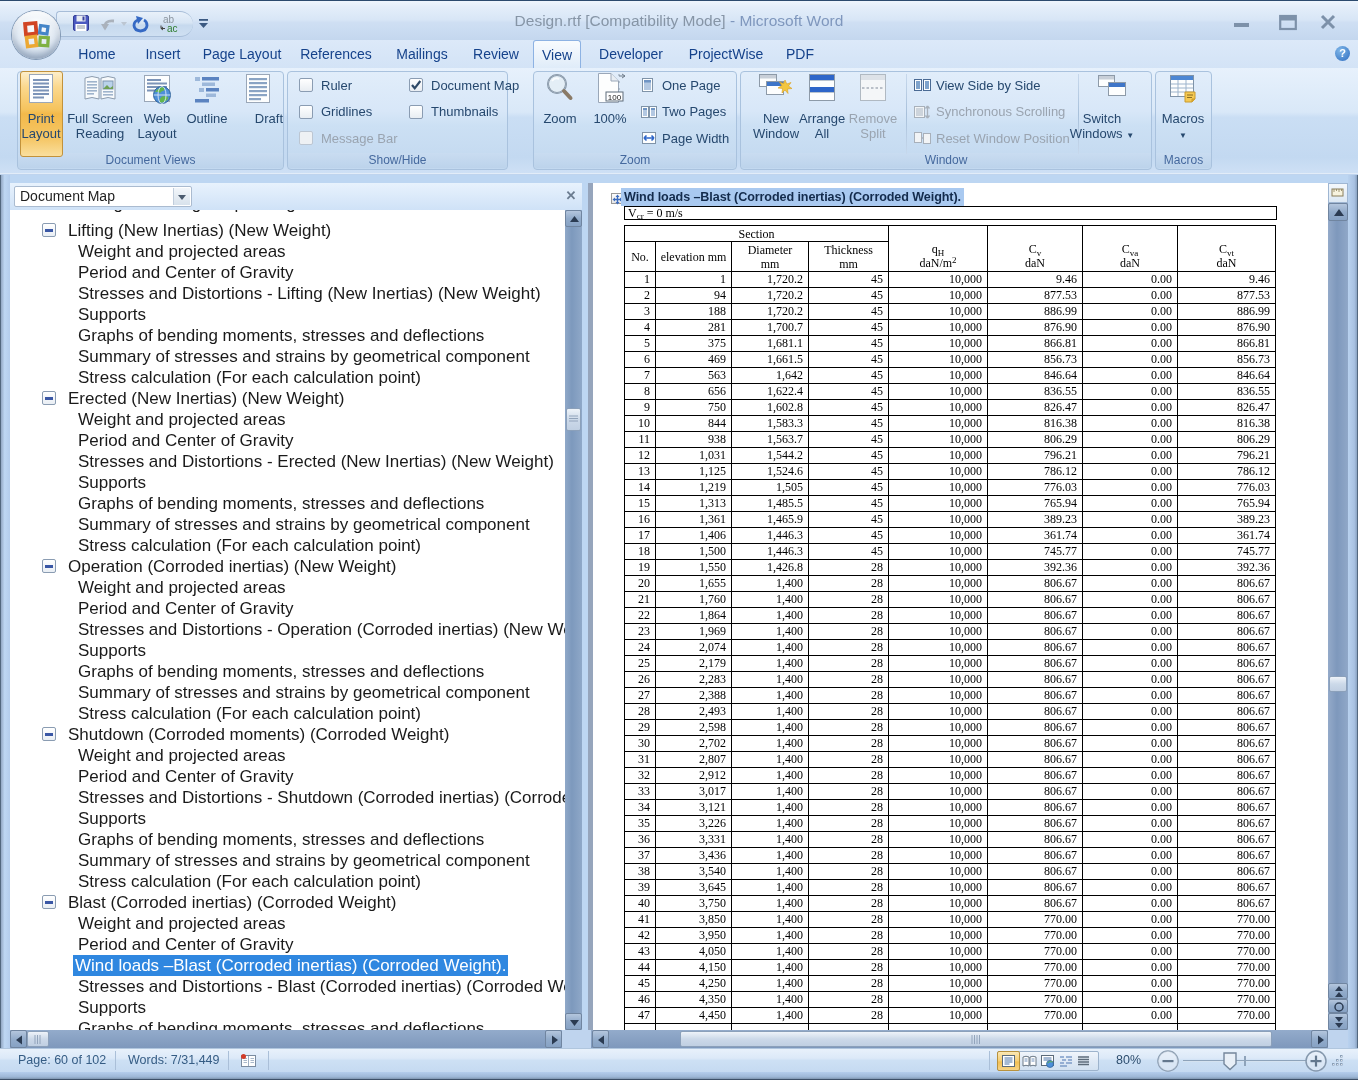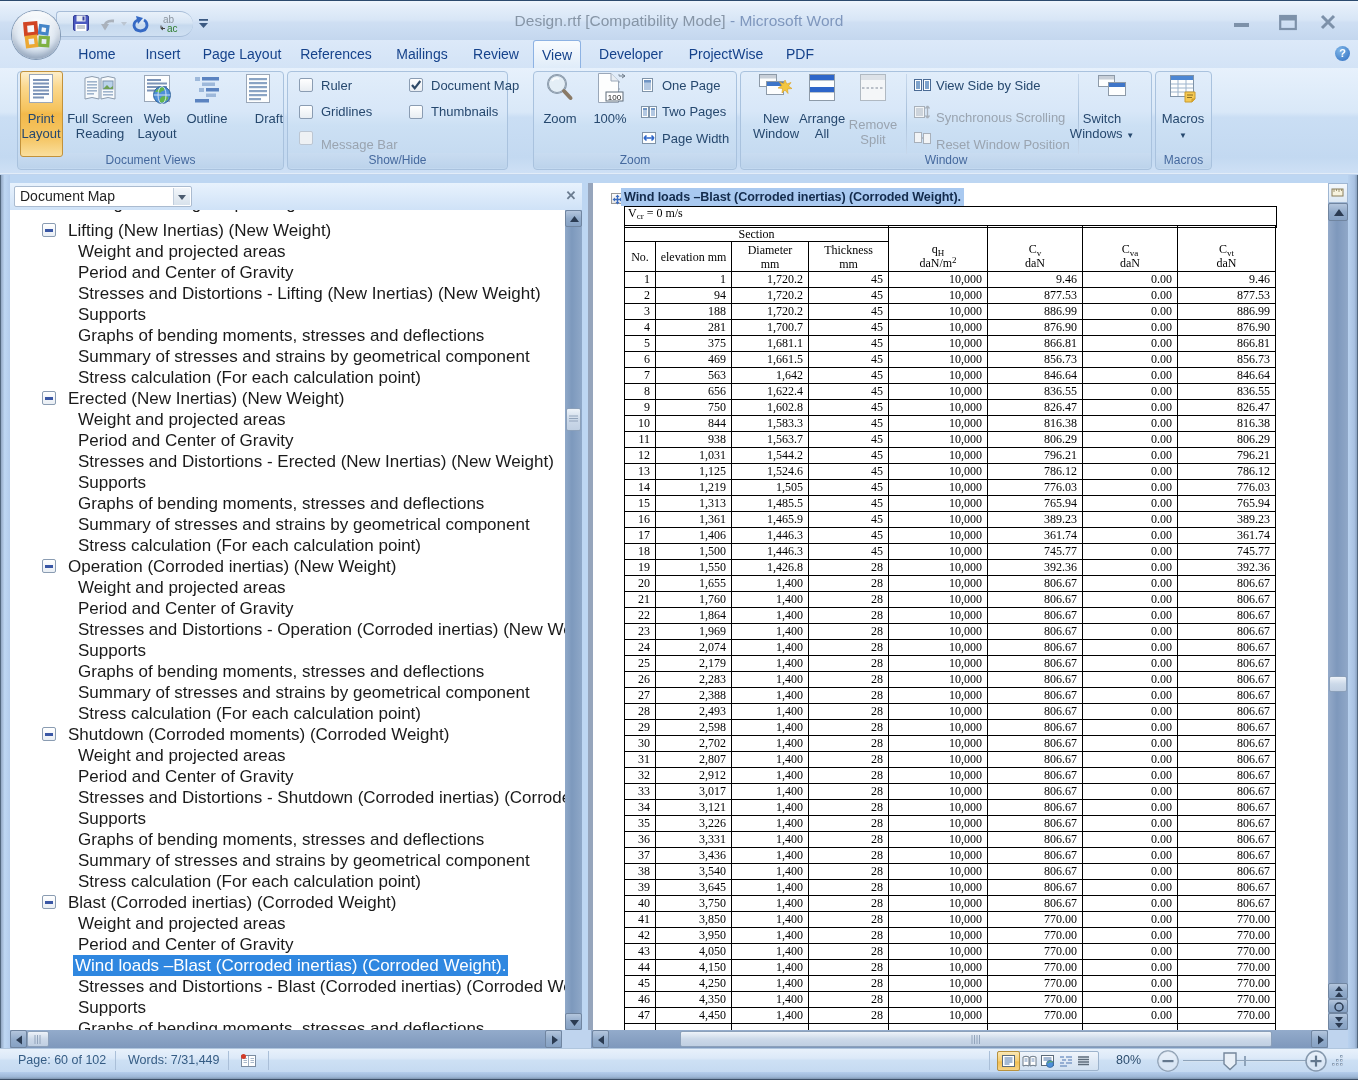--- a/index.html
+++ b/index.html
@@ -25,21 +25,21 @@
 
 #ribbon { left:0; top:68px; width:1358px; height:106px;
   background:linear-gradient(#e7f1fc 0%, #d9e8f8 42%, #cadef4 47%, #c3d9f1 85%, #cee0f5 100%);
   border-bottom:1px solid #96b1d2; }
 #ribbon:after { content:""; position:absolute; left:0; top:105px; width:100%; height:1px; background:#e2ecf8; }
 .rgroup { position:absolute; top:3px; height:99px; border:1px solid #a9c2de; border-radius:4px;
   background:linear-gradient(#e1edfa 0%, #d8e7f8 40%, #cce0f4 55%, #c2d8ef 100%); }
 .rgroup .glabel { position:absolute; left:0; bottom:1px; width:100%; height:15px; text-align:center;
   font-size:12px; line-height:15px; color:#45699e; background:linear-gradient(#c9dcf1,#bcd3eb); border-radius:0 0 3px 3px; }
 .biglabel { position:absolute; font-size:13px; color:#26486e; text-align:center; line-height:16px; }
-.gray { color:#9aa4b0 !important;margin-top:6px; }
+.gray { color:#9aa4b0 !important; }
 .smalllabel { position:absolute; font-size:13px; color:#26486e; white-space:nowrap; height:15px; line-height:15px; }
 .chk { position:absolute; width:14px; height:14px; background:linear-gradient(#fff,#e8edf2); border:1px solid #8a9cb2; border-radius:2px; }
 .sep-v { position:absolute; width:1px; background:linear-gradient(#c7d8ec,#a8c0da 50%,#c7d8ec); }
 
 
 #btn-printlayout { position:absolute; left:20px; top:3px; width:43px; height:86px; border:1px solid #c2923b; border-radius:3px;
   background:linear-gradient(#fdeeca 0%, #fbd88d 18%, #f5c35d 45%, #f3b94a 50%, #f5c767 80%, #fadf9e 100%); }
 .icon { position:absolute; }
 .biglabel { line-height:15px; }
 
@@ -69,21 +69,21 @@
 #docarea { left:593px; top:183px; width:735px; height:847px; background:#fff; overflow:hidden; }
 #docgraystrip { left:588px; top:183px; width:5px; height:847px; background:#96a5bc; }
 #docvscroll { left:1328px; top:183px; width:20px; height:847px; background:linear-gradient(90deg,#94aac9,#7e98bc 45%,#90a8c8); }
 #dochscroll { left:591px; top:0; width:737px; height:18px; background:linear-gradient(#93abcb,#7e98bc); }
 
 
 .serif { font-family:"Liberation Serif", serif; }
 #doctitle { position:absolute; left:28px; top:5px; height:18px; font-size:12.6px; letter-spacing:-0.1px; font-weight:bold; color:#132b4c; background:#a9c9f0; line-height:18px; padding:0 3px; white-space:nowrap; }
 #movehandle { position:absolute; left:18px; top:10px; width:11px; height:11px; background:linear-gradient(#fcfcfc,#e8e8e8); border:1px solid #999; }
 #movehandle svg { position:absolute; left:0px; top:0px; }
-#vcrbox { position:absolute; left:31px; top:23px; width:653px; height:22px; border:1px solid #000; font-size:12px; color:#000; line-height:13px; }
+#vcrbox { position:absolute; left:31px; top:23px; width:653px; height:14px; border:1px solid #000; font-size:12px; color:#000; line-height:13px; }
 #dtable { position:absolute; left:31px; top:42px; border-collapse:collapse; font-size:12px; color:#000; }
 #dtable td { border:1px solid #000; padding:0 5px 0 0; text-align:right; height:16px; line-height:15px; overflow:hidden; }
 #dtable td.c { text-align:center; padding:0; } #dtable td.vb { vertical-align:bottom; padding-bottom:1px; }
 #dtable tr.hdr td { line-height:14px; } #dtable sub, #dtable sup, #vcrbox sub { line-height:0; display:inline-block; } #dtable sub { vertical-align:-3px; } #dtable sup { vertical-align:4px; } #vcrbox sub { vertical-align:-2px; }
 
 
 .sbbtn { position:absolute; background:linear-gradient(#b4c6dd,#93accb 50%,#87a2c4); border:1px solid #7085a0; border-radius:2px; }
 .sbthumb { position:absolute; background:linear-gradient(#eef3f9,#ccd9e9 50%,#c0cfe2); border:1px solid #8ba0ba; border-radius:2px; }
 
 

